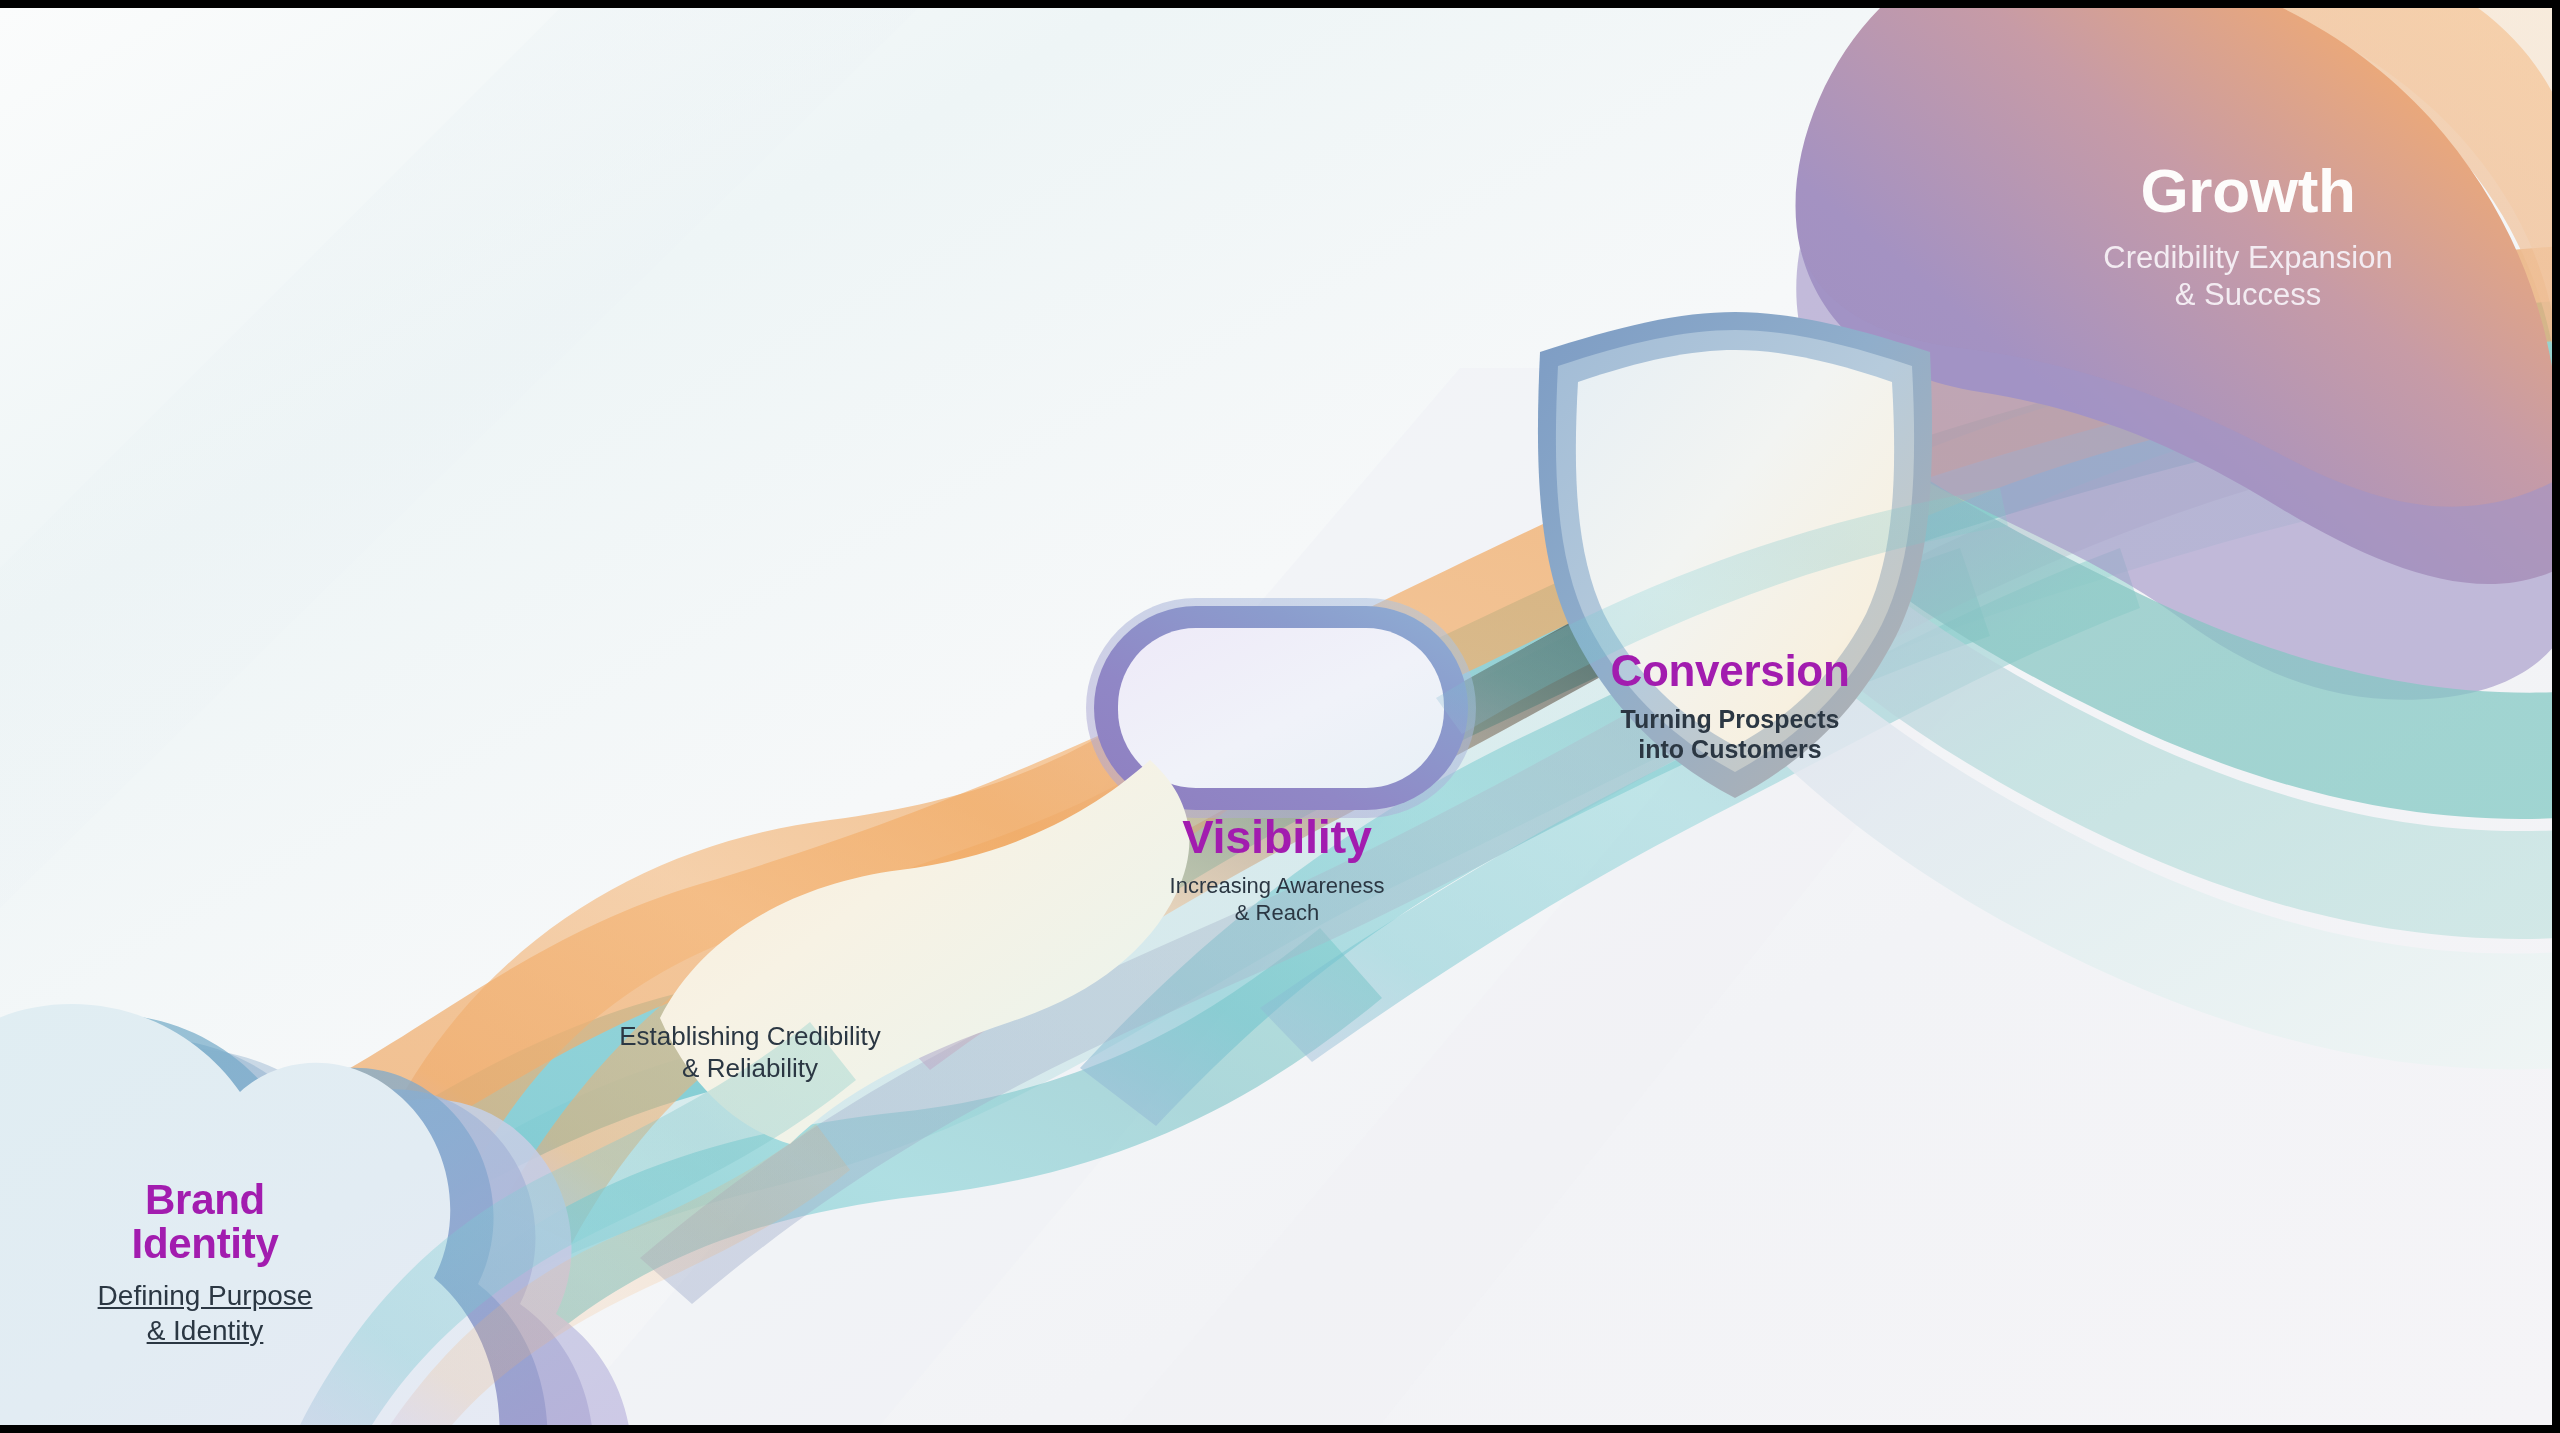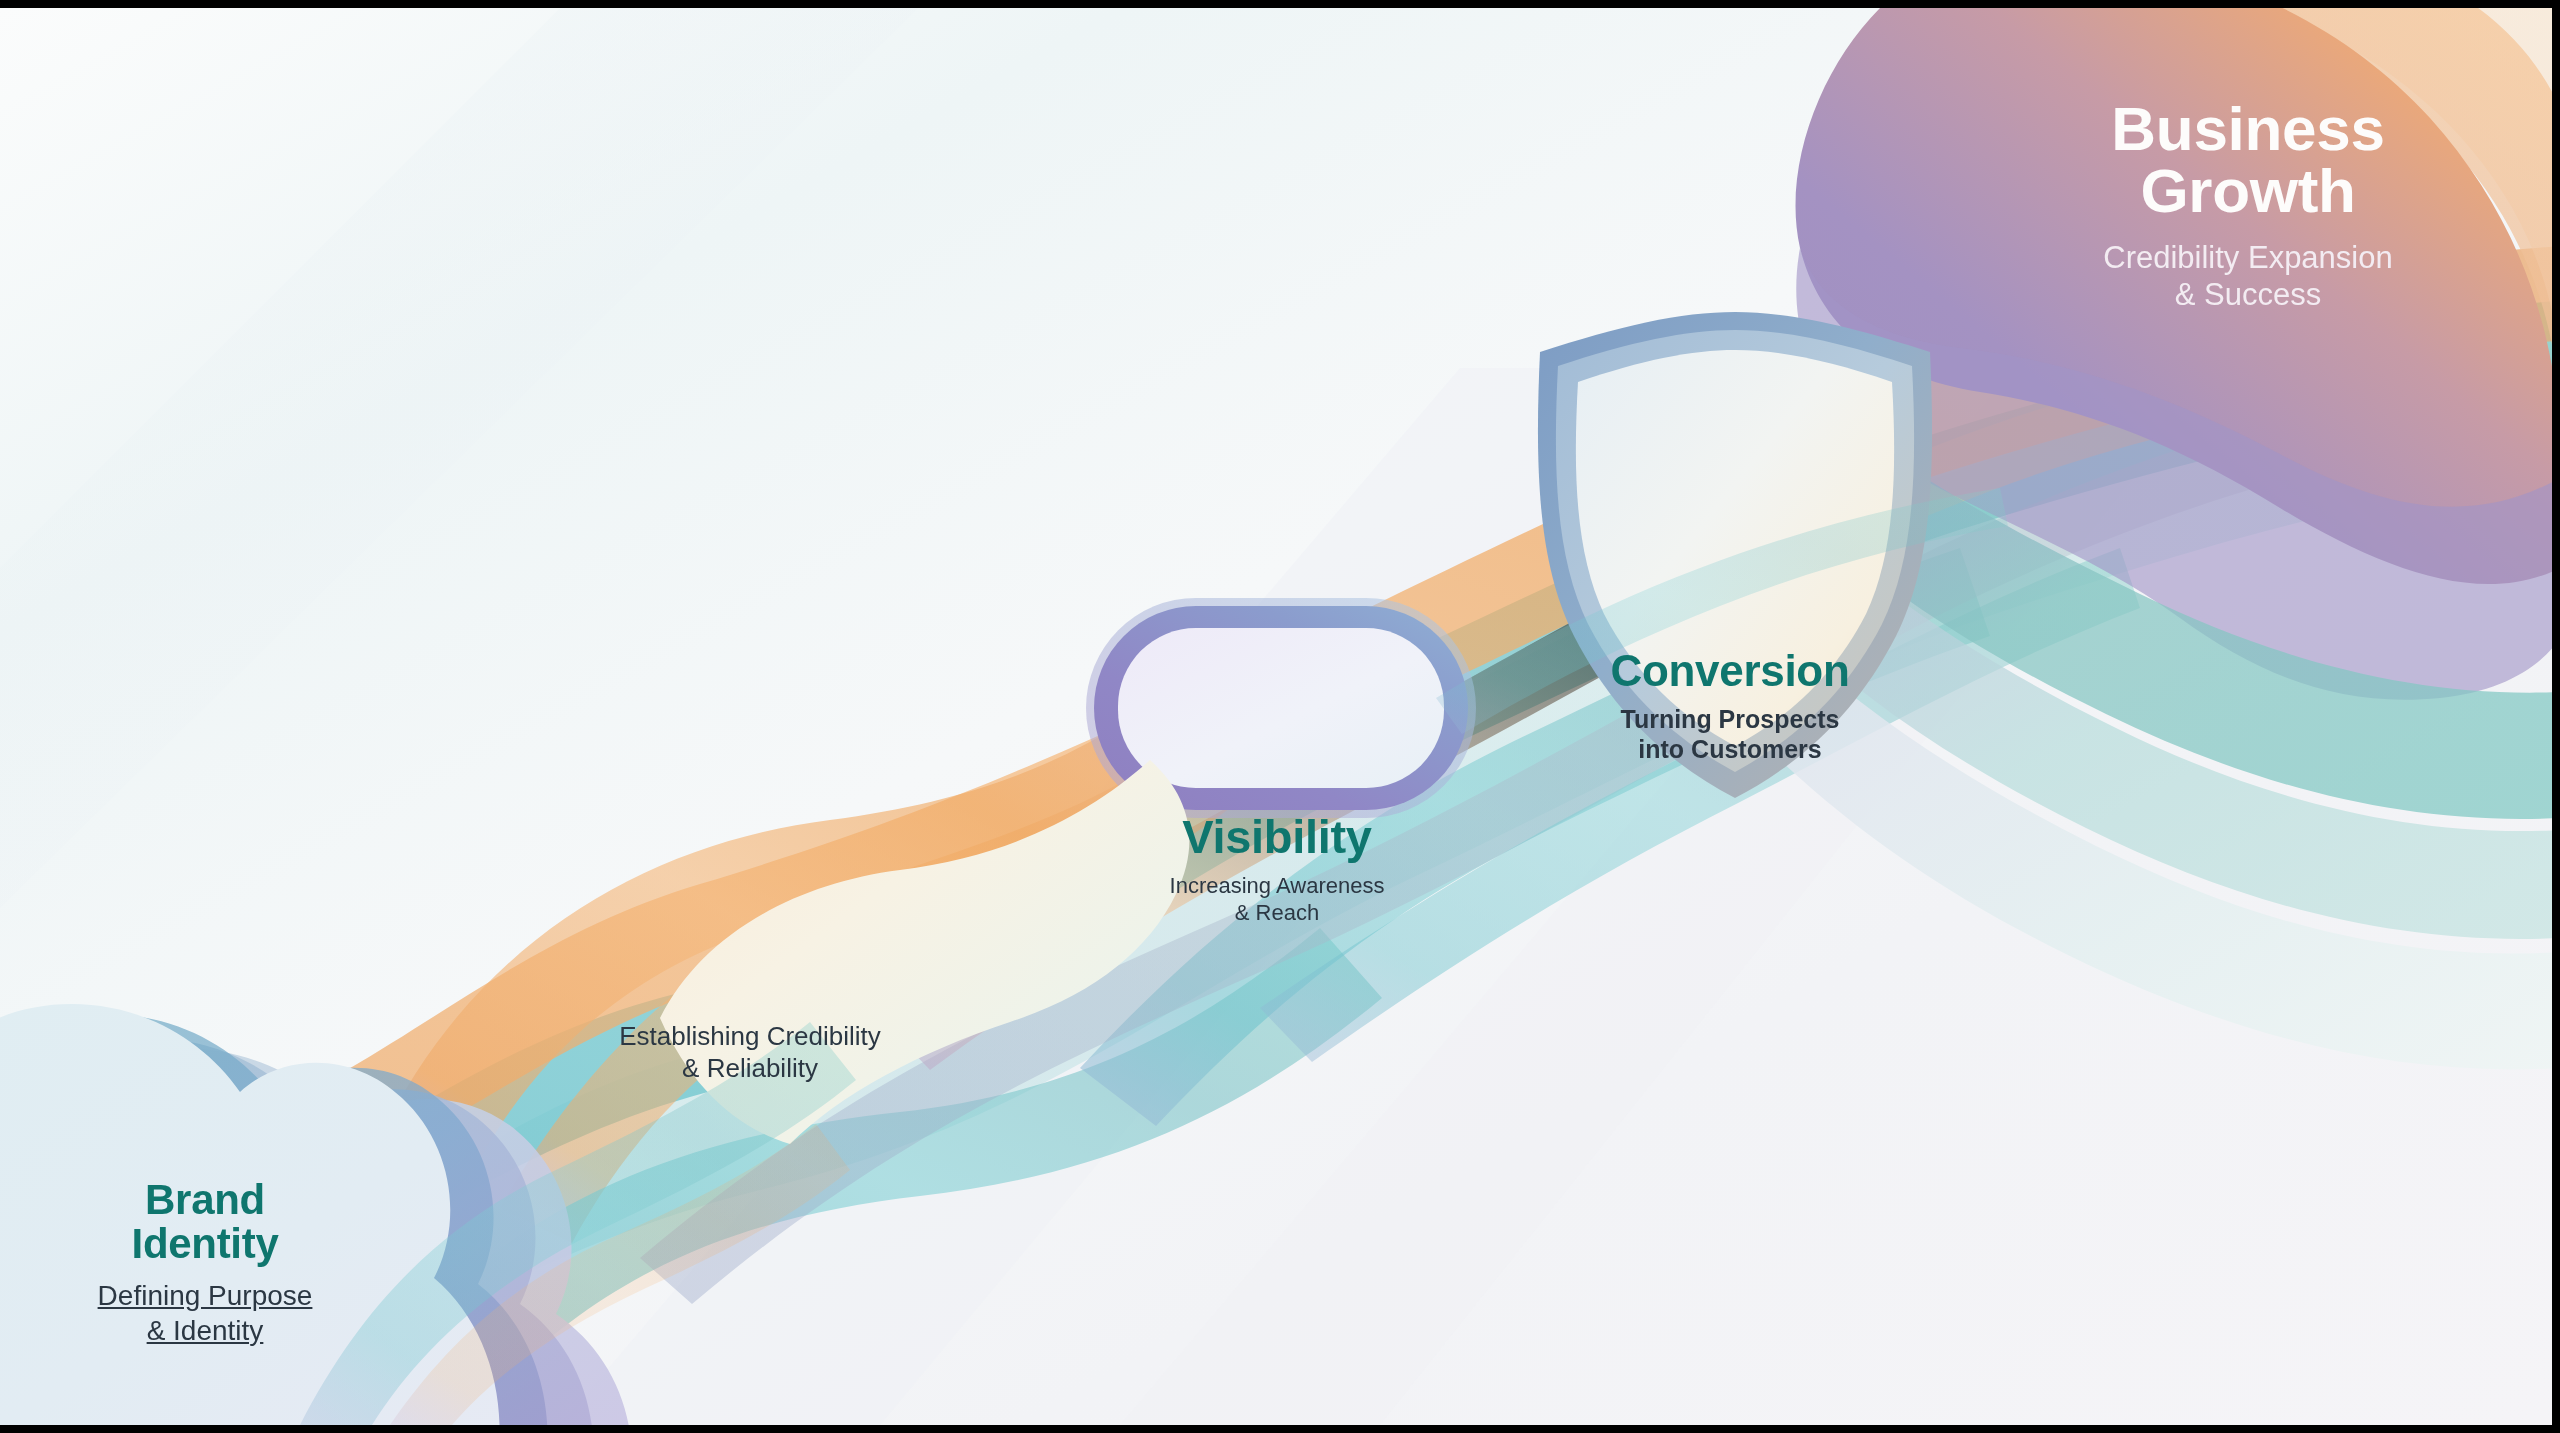--- a/index.html
+++ b/index.html
@@ -41,21 +41,21 @@
 
   .node-text {
     position: absolute;
     z-index: 40;
     text-align: center;
     pointer-events: none;
     user-select: none;
   }
   .node-title {
     font-weight: bold;
-    color: #0f766e;
+    color: #a21caf;
     letter-spacing: -0.3px;
     line-height: 1.04;
     margin: 0;
   }
   .node-sub {
     color: #2b3743;
     line-height: 1.22;
     margin: 0;
   }
   
@@ -522,21 +522,21 @@
     <div class="node-text" id="txt-conversion">
       <div class="node-title">Conversion</div>
       <div class="node-sub">
         <span>Turning Prospects</span><br>
         <span>into Customers</span>
       </div>
     </div>
 
     <div class="node-text" id="txt-growth">
       <div class="node-title">
-        <span>Business</span><br>
+        <br>
         <span>Growth</span>
       </div>
       <div class="node-sub">
         <span>Credibility Expansion</span><br>
         <span>&amp; Success</span>
       </div>
     </div>
 
   </div>
 

